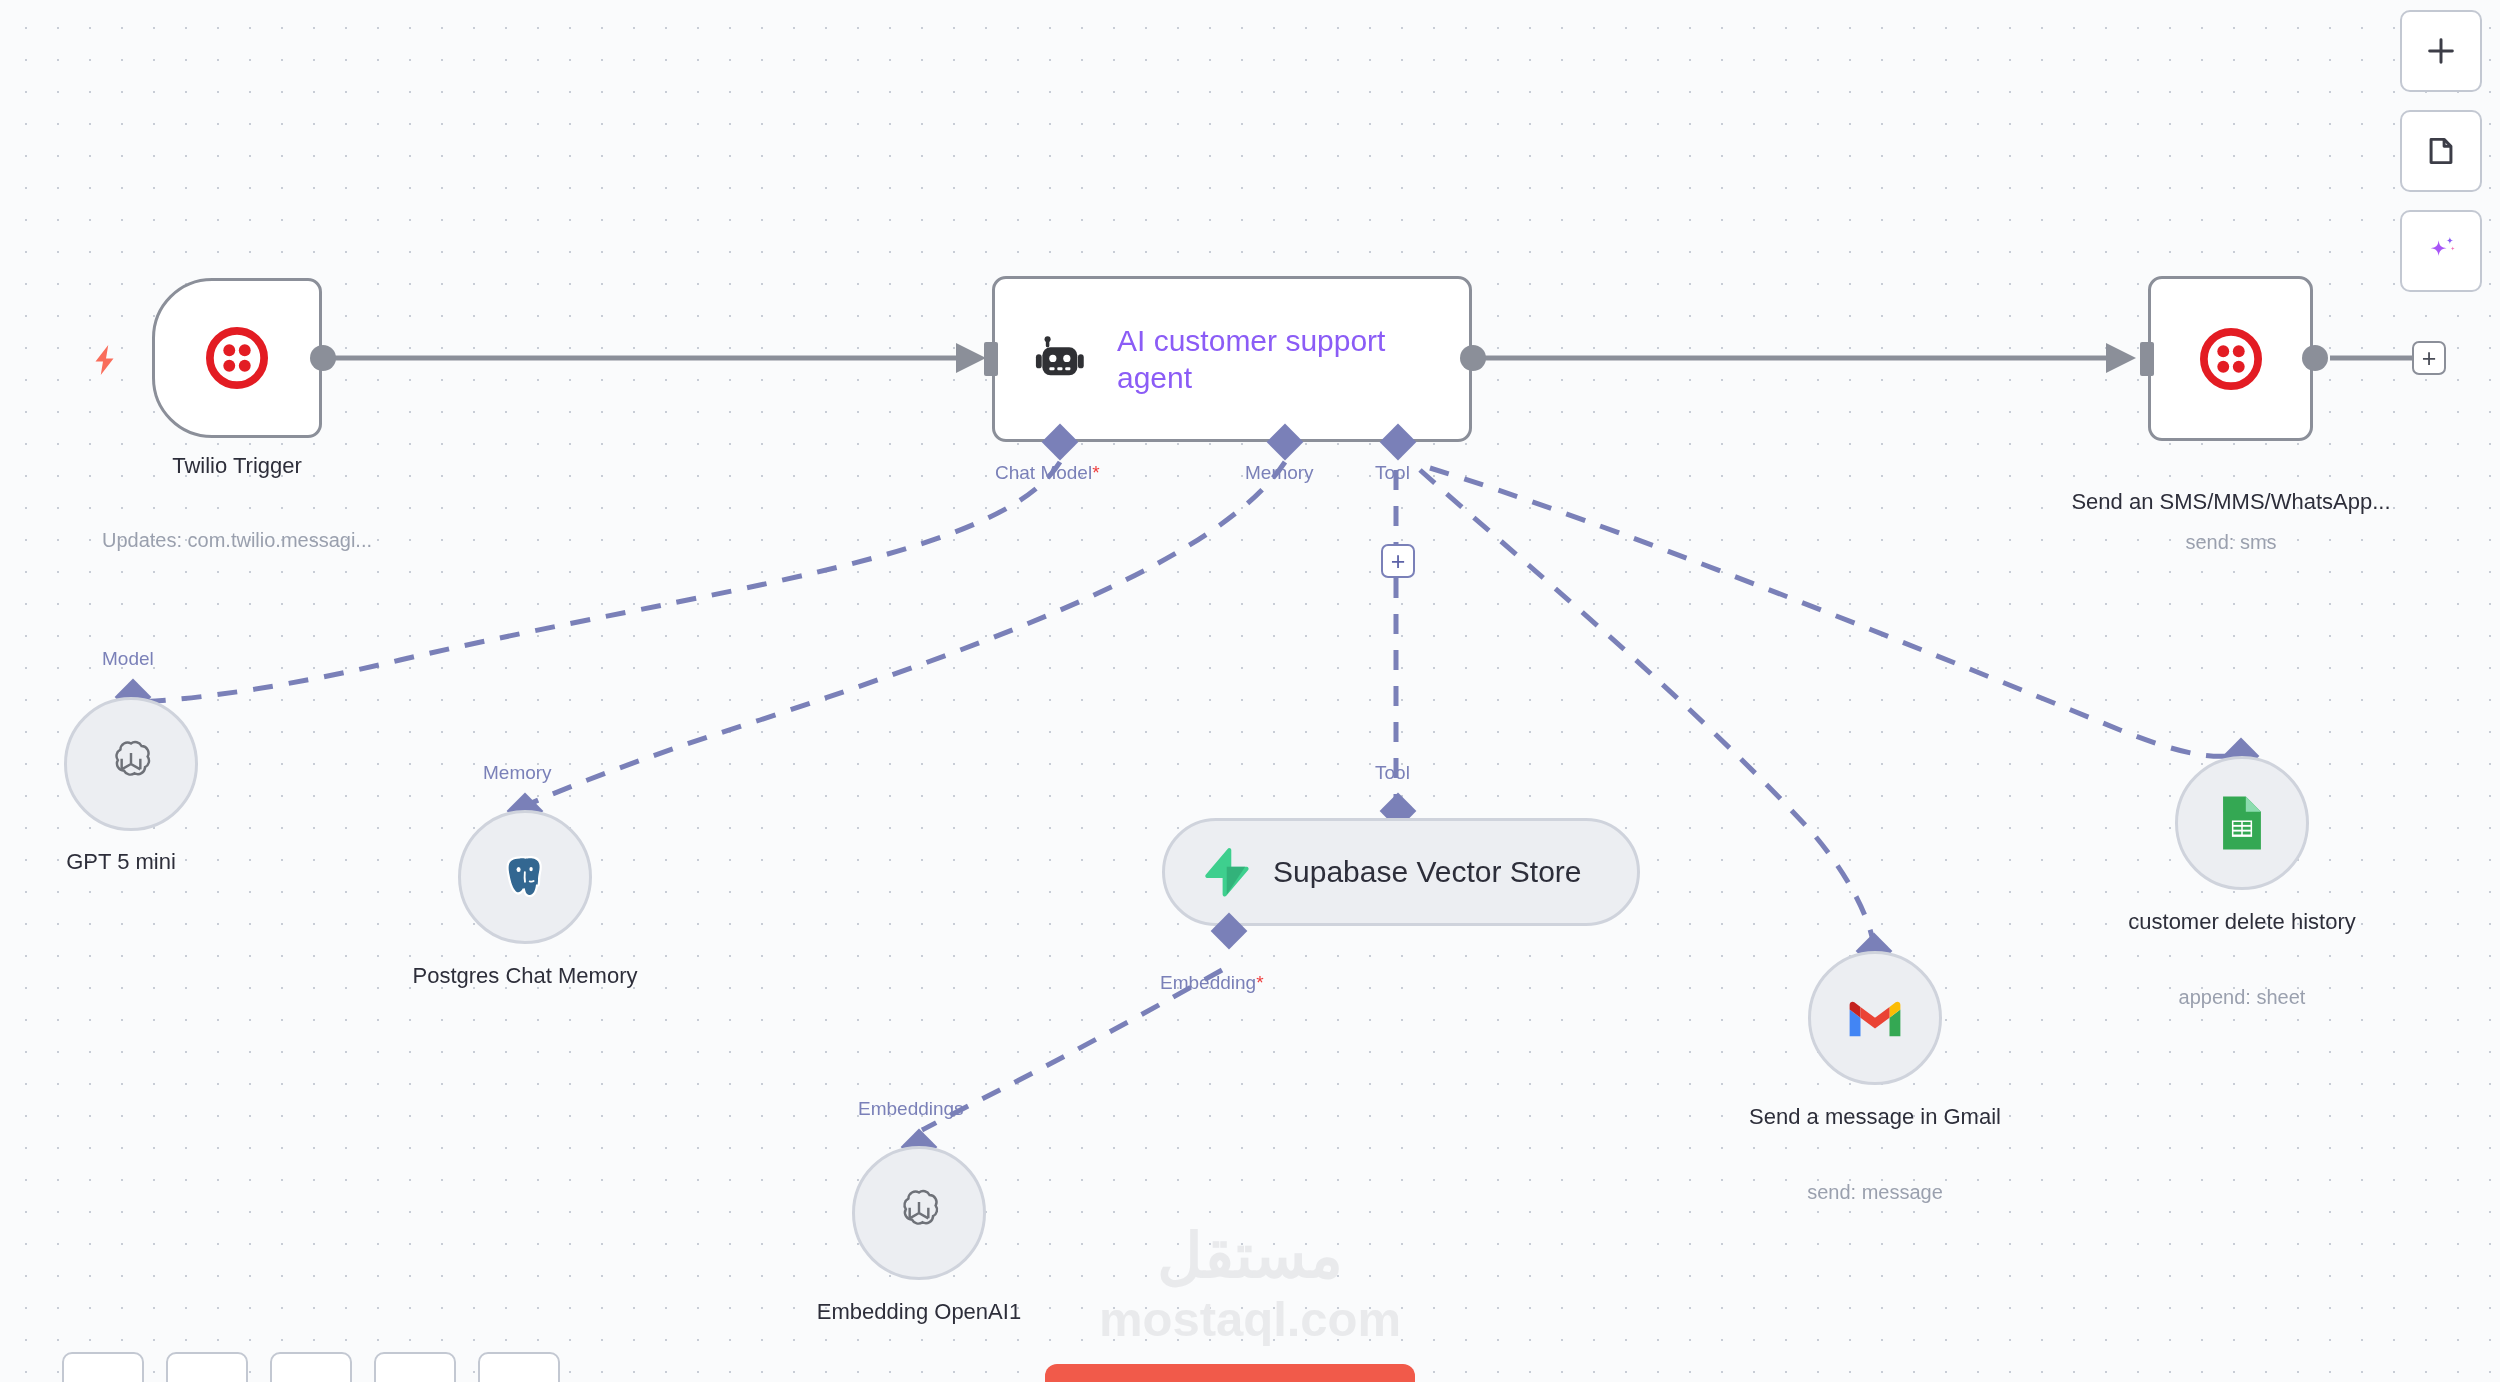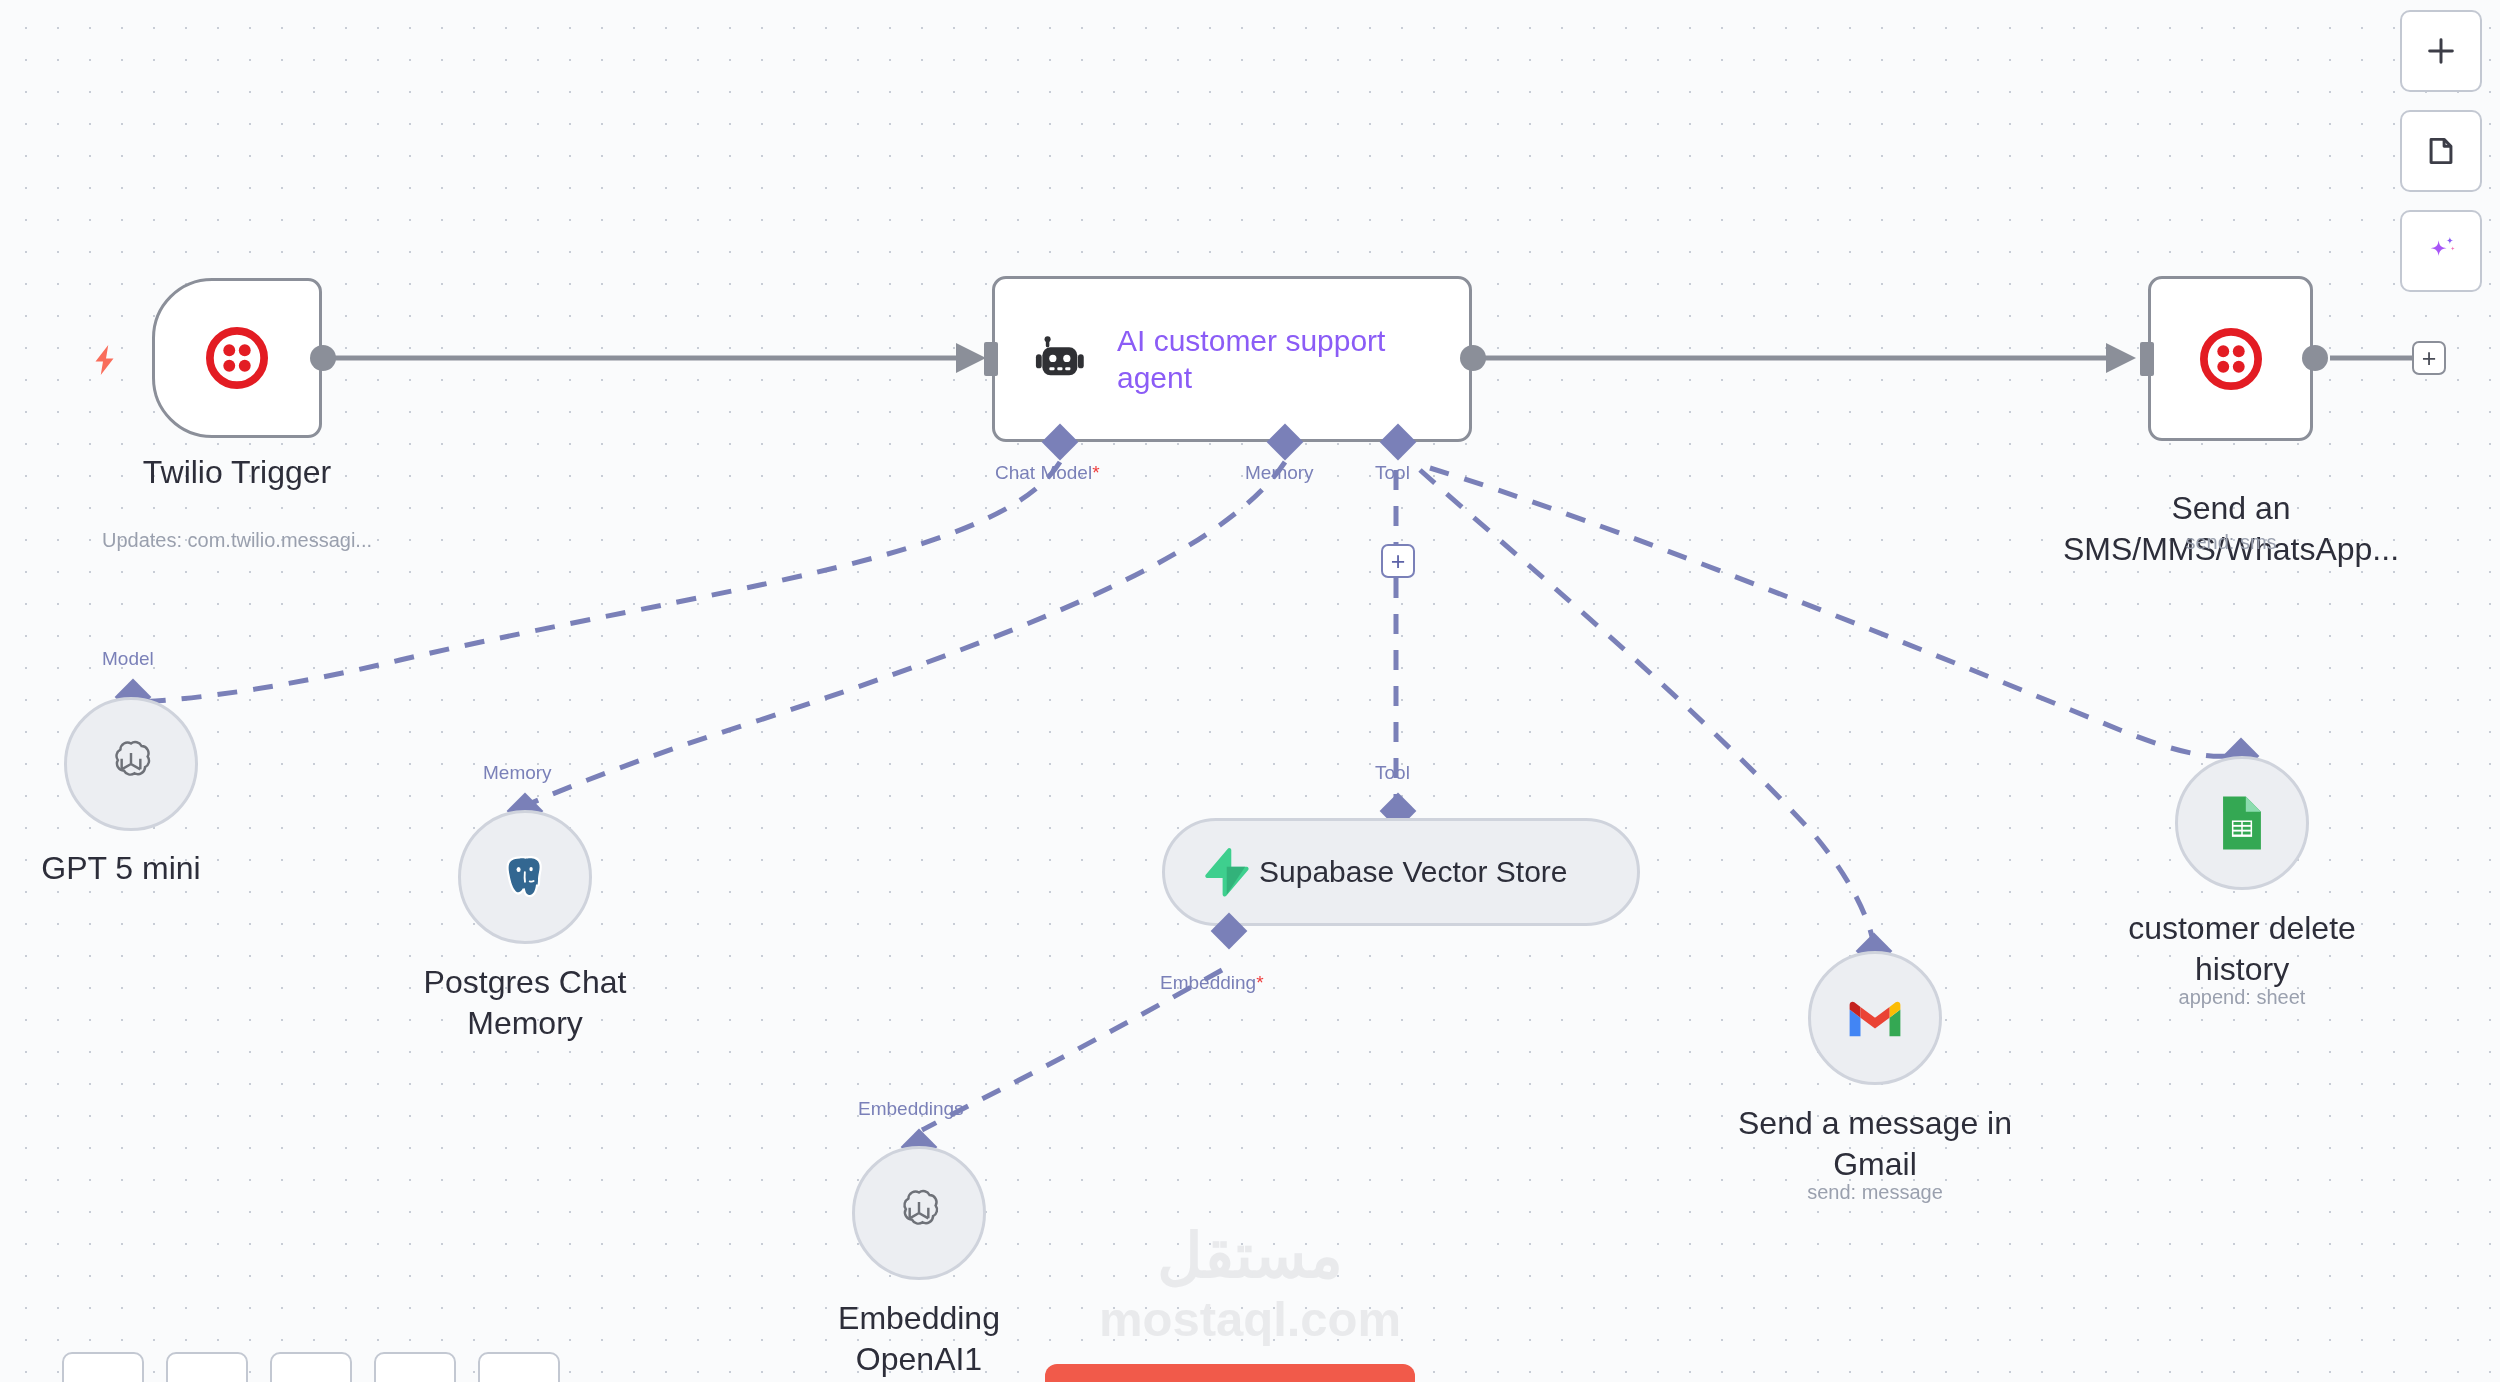--- a/index.html
+++ b/index.html
@@ -33,21 +33,21 @@
   #watermark .wm-en { font-size: 49px; font-weight: 700; line-height: 1.15; margin-top: 4px; }
 
   
   #edges { position: absolute; inset: 0; width: 2500px; height: 1382px; }
 
   
   .node-caption {
     position: absolute;
     text-align: center;
     color: #2d2e3a;
-    font-size: 32px;
+    font-size: 22px;
     line-height: 1.28;
     font-weight: 400;
     white-space: pre-line;
   }
   .node-subcaption {
     position: absolute;
     text-align: center;
     color: #9aa0ae;
     font-size: 20px;
     line-height: 1.25;
@@ -83,21 +83,21 @@
   }
 
   
   .pill-node {
     position: absolute;
     background: #eceef2;
     border: 3px solid #cfd3dc;
     border-radius: 100px;
     display: flex; align-items: center;
     padding-left: 34px;
-    gap: 8px;
+    gap: 22px;
   }
   .pill-node .pill-title { font-size: 30px; color: #2d2e3a; }
 
   
   .port-dot {
     position: absolute;
     width: 26px; height: 26px;
     border-radius: 50%;
     background: #8b8f99;
   }

